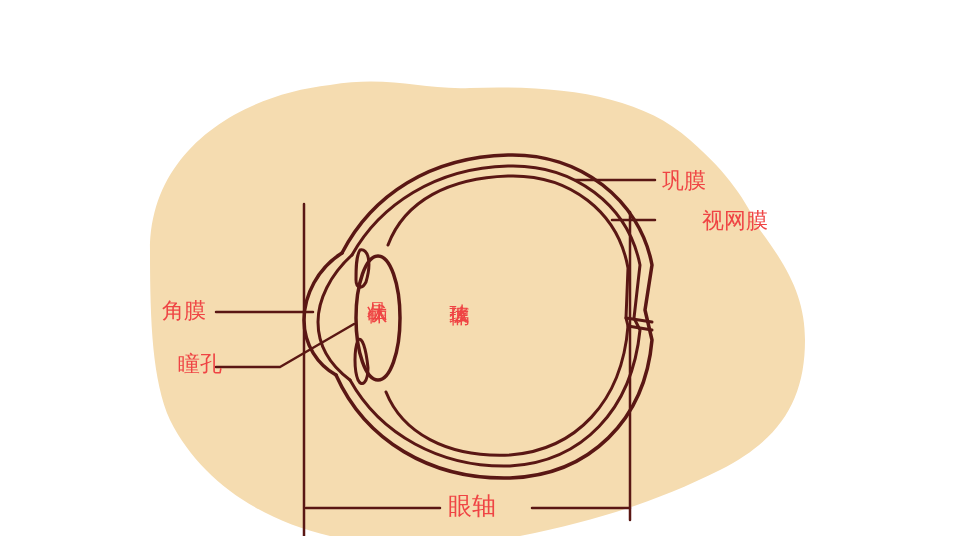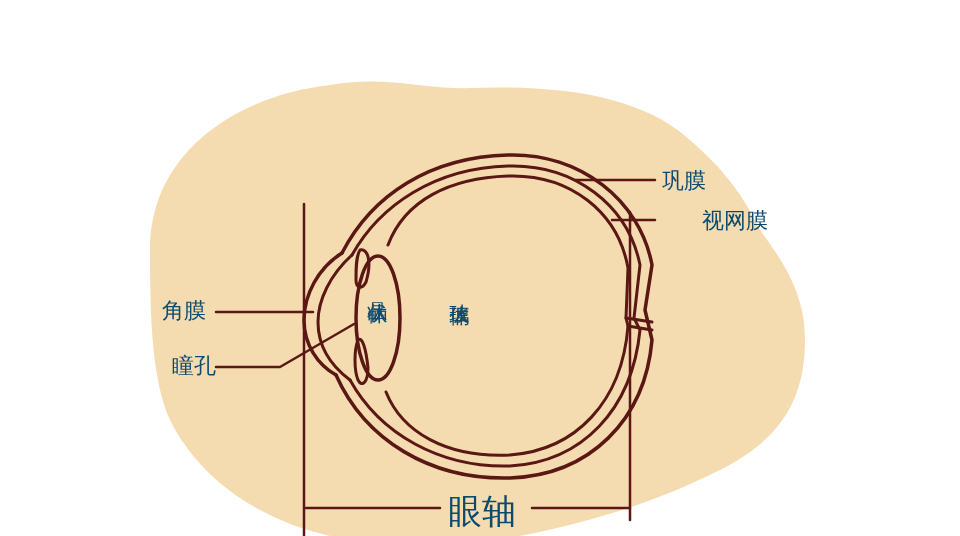--- a/index.html
+++ b/index.html
@@ -15,33 +15,33 @@
     }
     #diagram {
       position: absolute;
       left: 0;
       top: 0;
       width: 960px;
       height: 536px;
     }
     .label {
       position: absolute;
-      color: #0c4a6e;
+      color: #ef4444;
       font-family: "DejaVu Sans", "Liberation Sans", sans-serif;
       white-space: nowrap;
       line-height: 1;
     }
     .label-h { font-size: 22px; }
     .label-v {
       font-size: 20px;
       writing-mode: vertical-rl;
       text-orientation: upright;
       letter-spacing: 1px;
     }
-    .label-axis { font-size: 34px; }
+    .label-axis { font-size: 24px; }
   </style>
 </head>
 <body>
 
 <svg id="diagram" viewBox="0 0 960 536" xmlns="http://www.w3.org/2000/svg">
 
   <path fill="#f5dcb0" d="M 150 250
            C 150 150, 240 95, 330 85
            C 390 75, 420 90, 470 88
            C 560 85, 640 95, 690 140
@@ -105,16 +105,16 @@
     <line stroke-width="2.5" x1="575" y1="180" x2="655" y2="180"></line>
     <line stroke-width="2.5" x1="612" y1="220" x2="655" y2="220"></line>
     <line stroke-width="2.5" x1="216" y1="312" x2="313" y2="312"></line>
     <polyline stroke-width="2.5" points="216,367 280,367 354,324"></polyline>
   </g>
 </svg>
 
 <div class="label label-h" style="left:662px; top:170px;">巩膜</div>
 <div class="label label-h" style="left:662px; top:210px;margin-left:40px;">视网膜</div>
 <div class="label label-h" style="left:162px; top:300px;">角膜</div>
-<div class="label label-h" style="left:172px; top:355px;">瞳孔</div>
+<div class="label label-h" style="left:178px; top:355px;font-family:Liberation Mono, monospace;">瞳孔</div>
 <div class="label label-v" style="left:368px; top:286px;">晶状体</div>
 <div class="label label-v" style="left:450px; top:288px;">玻璃体</div>
 <div class="label label-axis" style="left:448px; top:494px;">眼轴</div>
 
 </body></html>

